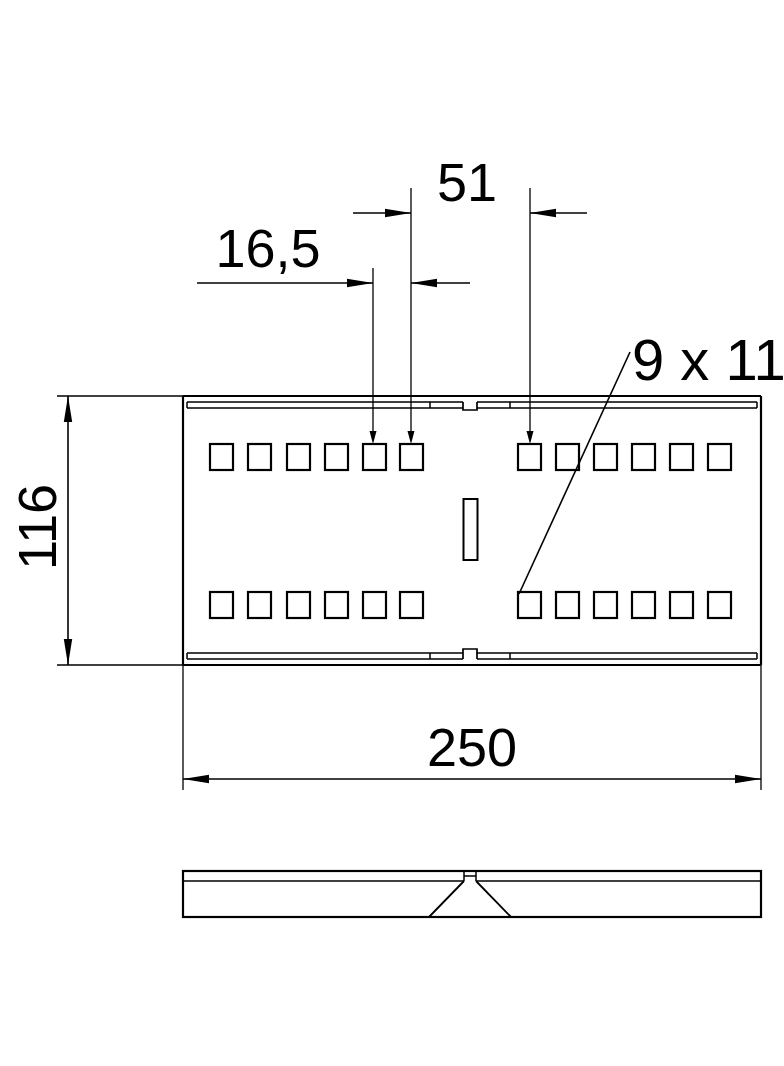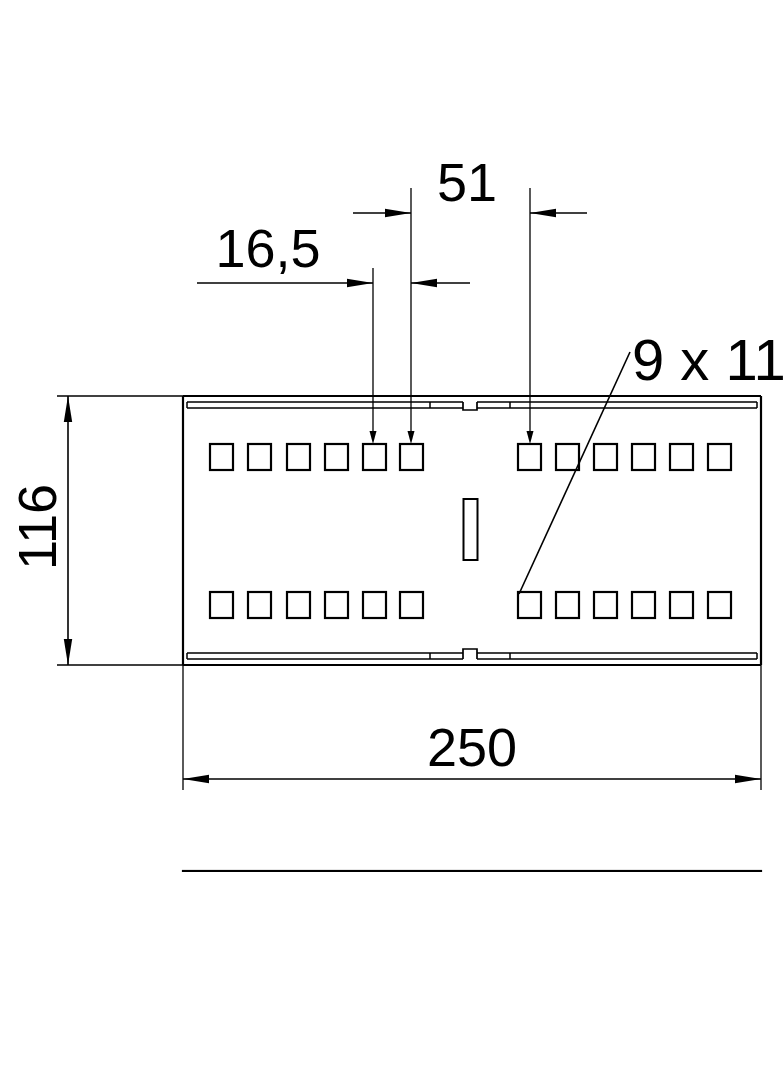--- a/index.html
+++ b/index.html
@@ -1,16 +1,16 @@
 <!DOCTYPE html>
 <html><head>
 <meta charset="utf-8">
 <style>
   html,body{margin:0;padding:0;background:#ffffff;}
-  .stage{position:relative;width:784px;height:872px;background:#ffffff;overflow:hidden;}
+  .stage{position:relative;width:784px;height:1066px;background:#ffffff;overflow:hidden;}
   svg{display:block;}
   .outline{fill:none;stroke:#000;stroke-width:2.2;}
   .thin{fill:none;stroke:#000;stroke-width:1.5;}
   .notch{fill:none;stroke:#000;stroke-width:1.7;}
   .dim{fill:none;stroke:#000;stroke-width:1.6;}
   .ext{fill:none;stroke:#000;stroke-width:1.3;}
   .arrow{fill:#000;stroke:none;}
   .hole{fill:none;stroke:#000;stroke-width:2.2;}
   .slot{fill:none;stroke:#000;stroke-width:2;}
   .diag{fill:none;stroke:#000;stroke-width:1.8;}

